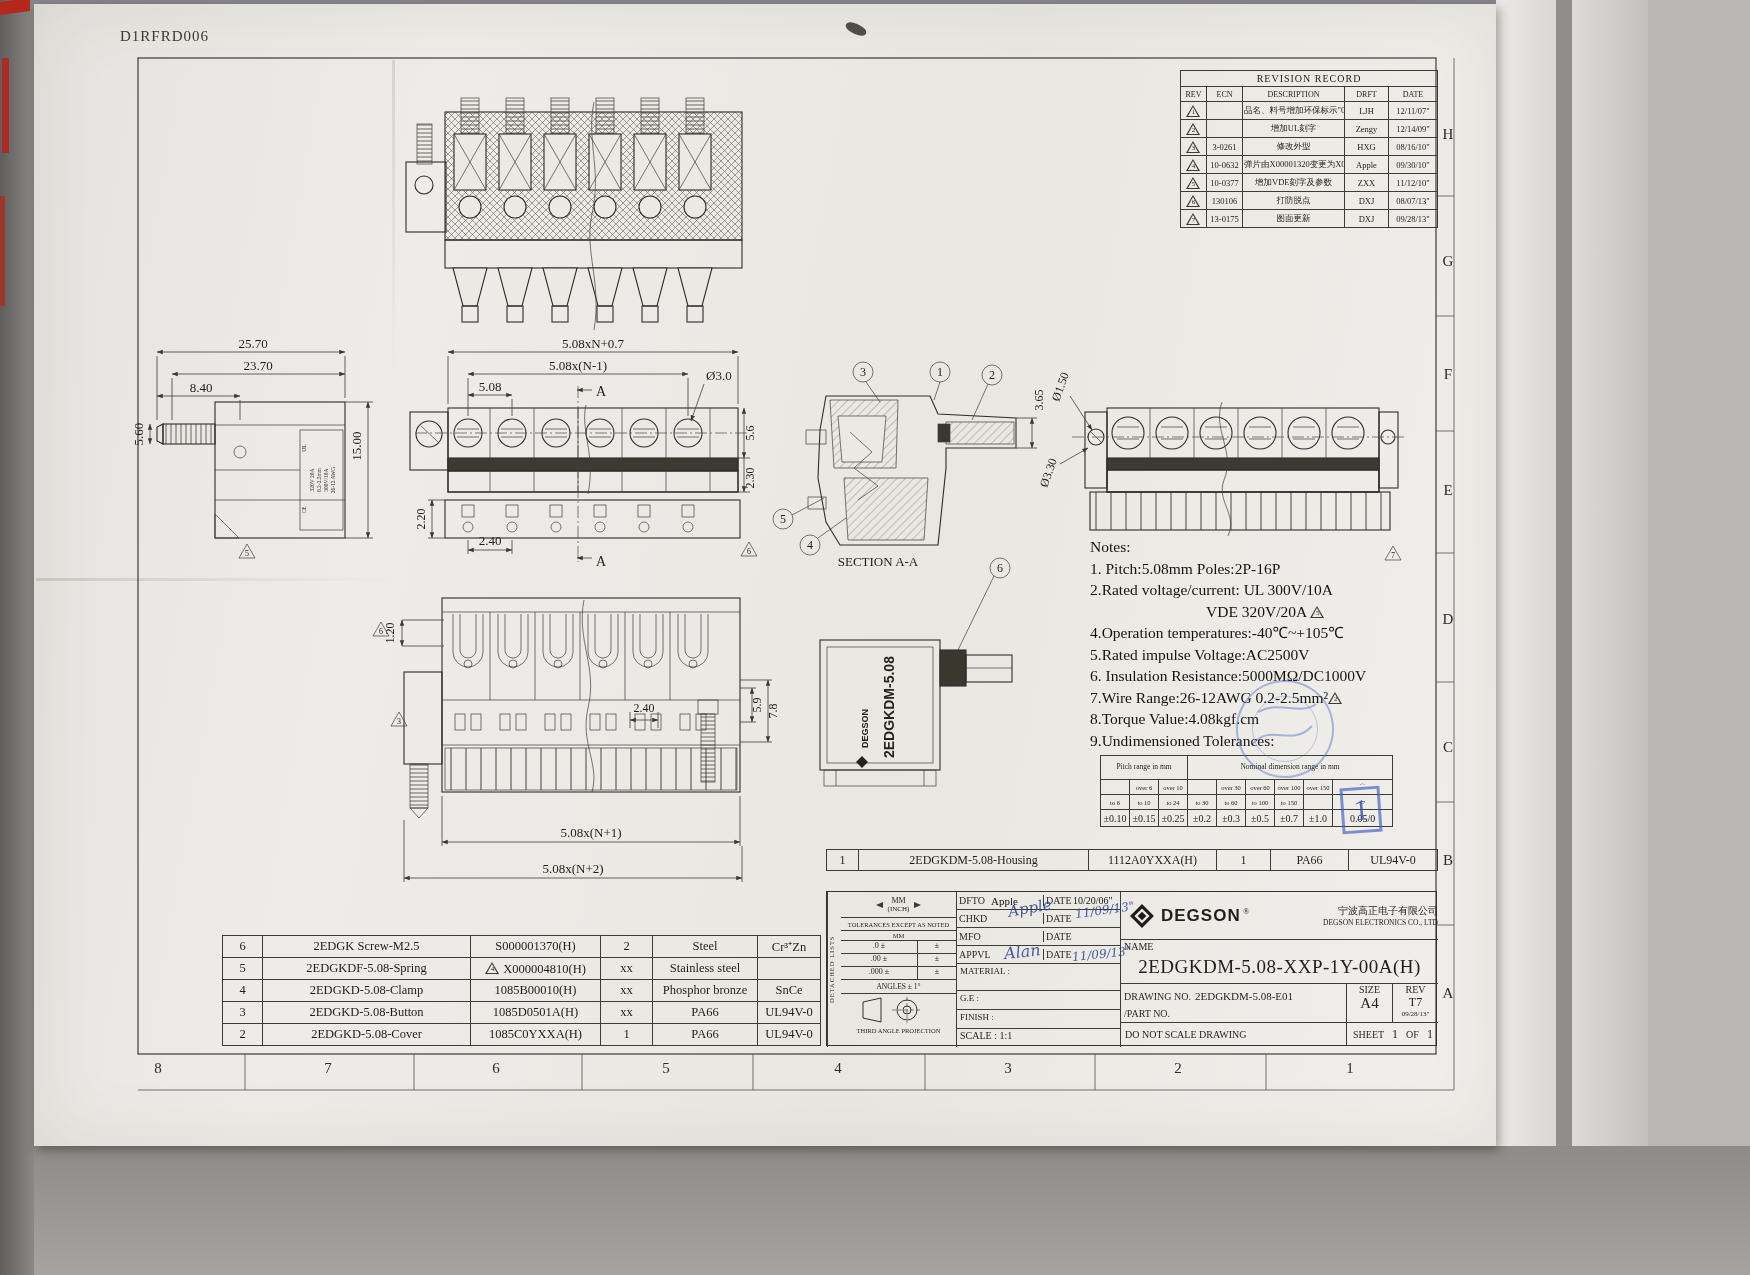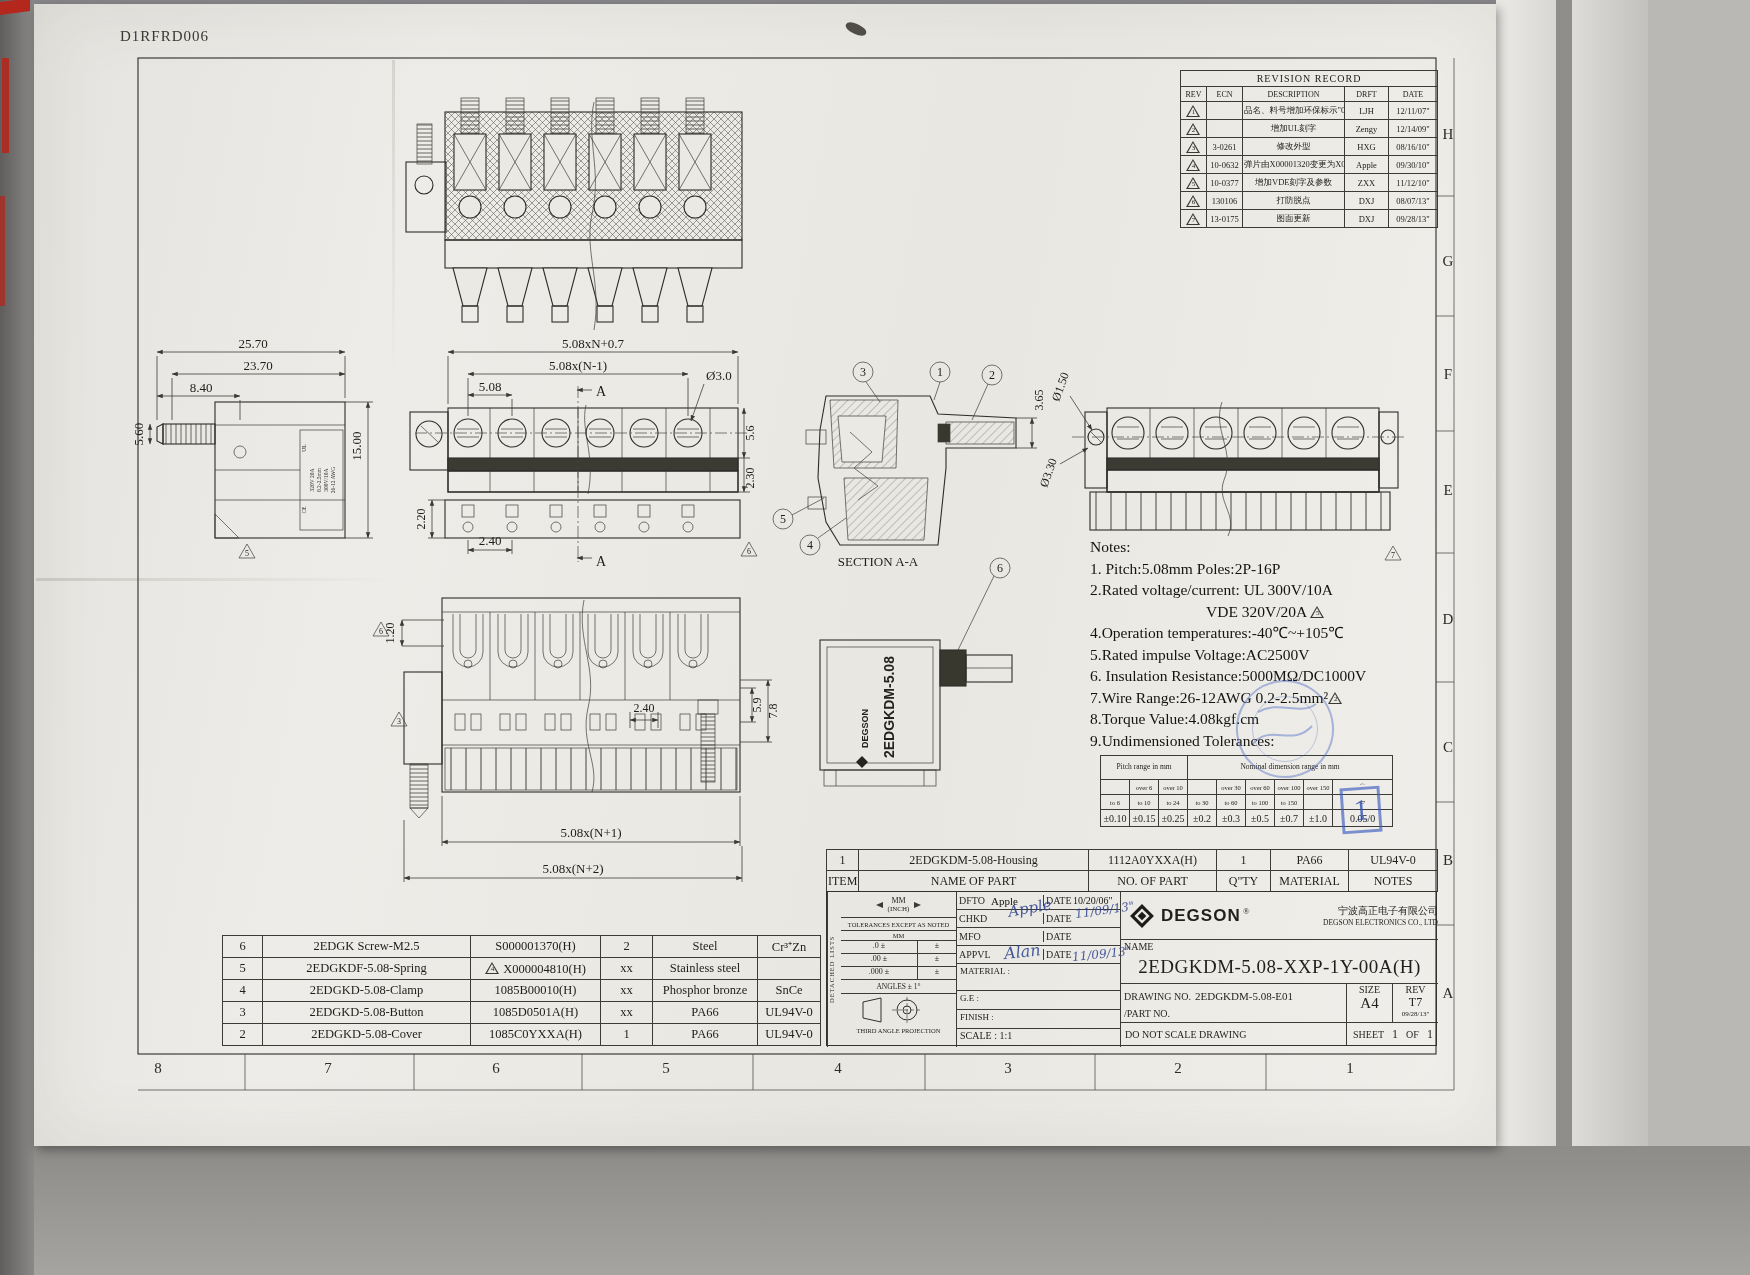--- a/index.html
+++ b/index.html
@@ -650,28 +650,20 @@
       </colgroup>
     <tbody>
         <tr>
       <td>1</td>
           <td>2EDGKDM-5.08-Housing</td>
           <td>1112A0YXXA(H)</td>
       <td>1</td>
           <td>PA66</td>
           <td>UL94V-0</td>
     </tr>
-    <tr>
-      <td>ITEM</td>
-          <td>NAME OF PART</td>
-          <td>NO. OF PART</td>
-      <td>Q"TY</td>
-          <td>MATERIAL</td>
-          <td>NOTES</td>
-    </tr>
   </tbody>
     </table>
 
   <table class="bom-tbl abs" style="left:222px;top:935px;width:598px">
     <colgroup>
         <col style="width:40px">
         <col style="width:208px">
         <col style="width:130px">
         <col style="width:52px">
         <col style="width:105px">

